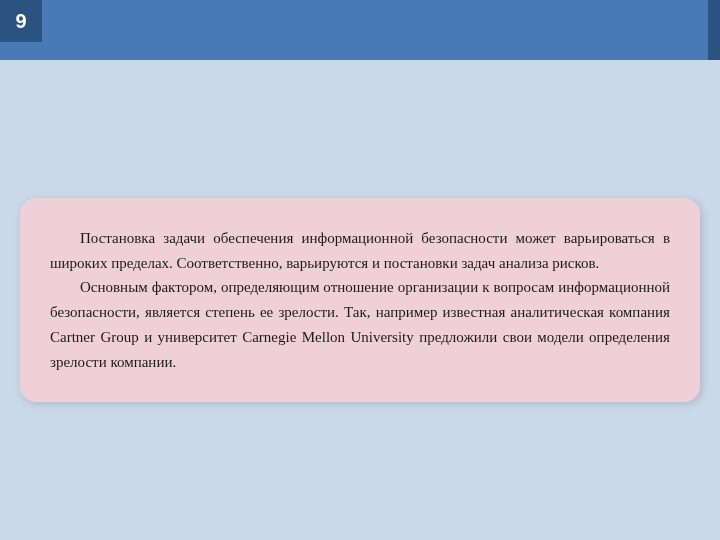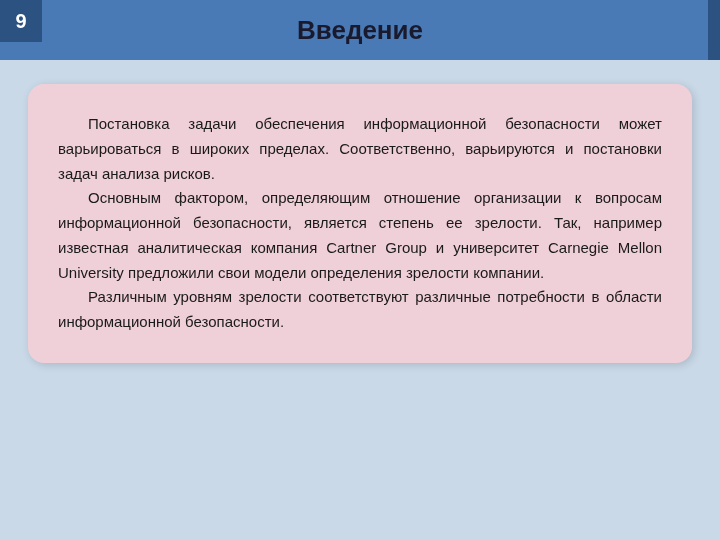--- a/index.html
+++ b/index.html
@@ -58,25 +58,26 @@
     .header-right-accent {
       position: absolute;
       right: 0;
       top: 0;
       width: 12px;
       height: 60px;
       background: #2c5282;
     }
 
     .content-area {
-      padding: 24px 28px;
+      padding: 24px 20px;
       height: calc(540px - 60px);
       display: flex;
-      align-items: flex-start;
+      align-items: center;
       justify-content: center;
+      font-family: Liberation Serif, serif;
     }
 
     .text-card {
       background: #f0d0d8;
       border-radius: 16px;
       padding: 28px 30px;
       width: 100%;
       box-shadow: 2px 2px 8px rgba(0,0,0,0.15);
     }
 
@@ -96,25 +97,23 @@
       text-indent: 2em;
     }
   </style>
 </head>
 <body>
 
 <div class="slide">
 
   <div class="header-bar">
     <div class="slide-number">9</div>
-    <span class="header-title">Введение</span>
     <div class="header-right-accent"></div>
   </div>
 
   <div class="content-area">
     <div class="text-card">
       <p class="text-indent">Постановка задачи обеспечения информационной безопасности может варьироваться в широких пределах. Соответственно, варьируются и постановки задач анализа рисков.</p>
       <p class="text-indent">Основным фактором, определяющим отношение организации к вопросам информационной безопасности, является степень ее зрелости. Так, например известная аналитическая компания Cartner Group и университет Carnegie Mellon University предложили свои модели определения зрелости компании.</p>
-      <p class="text-indent">Различным уровням зрелости соответствуют различные потребности в области информационной безопасности.</p>
     </div>
   </div>
 
 </div>
 
 </body></html>

